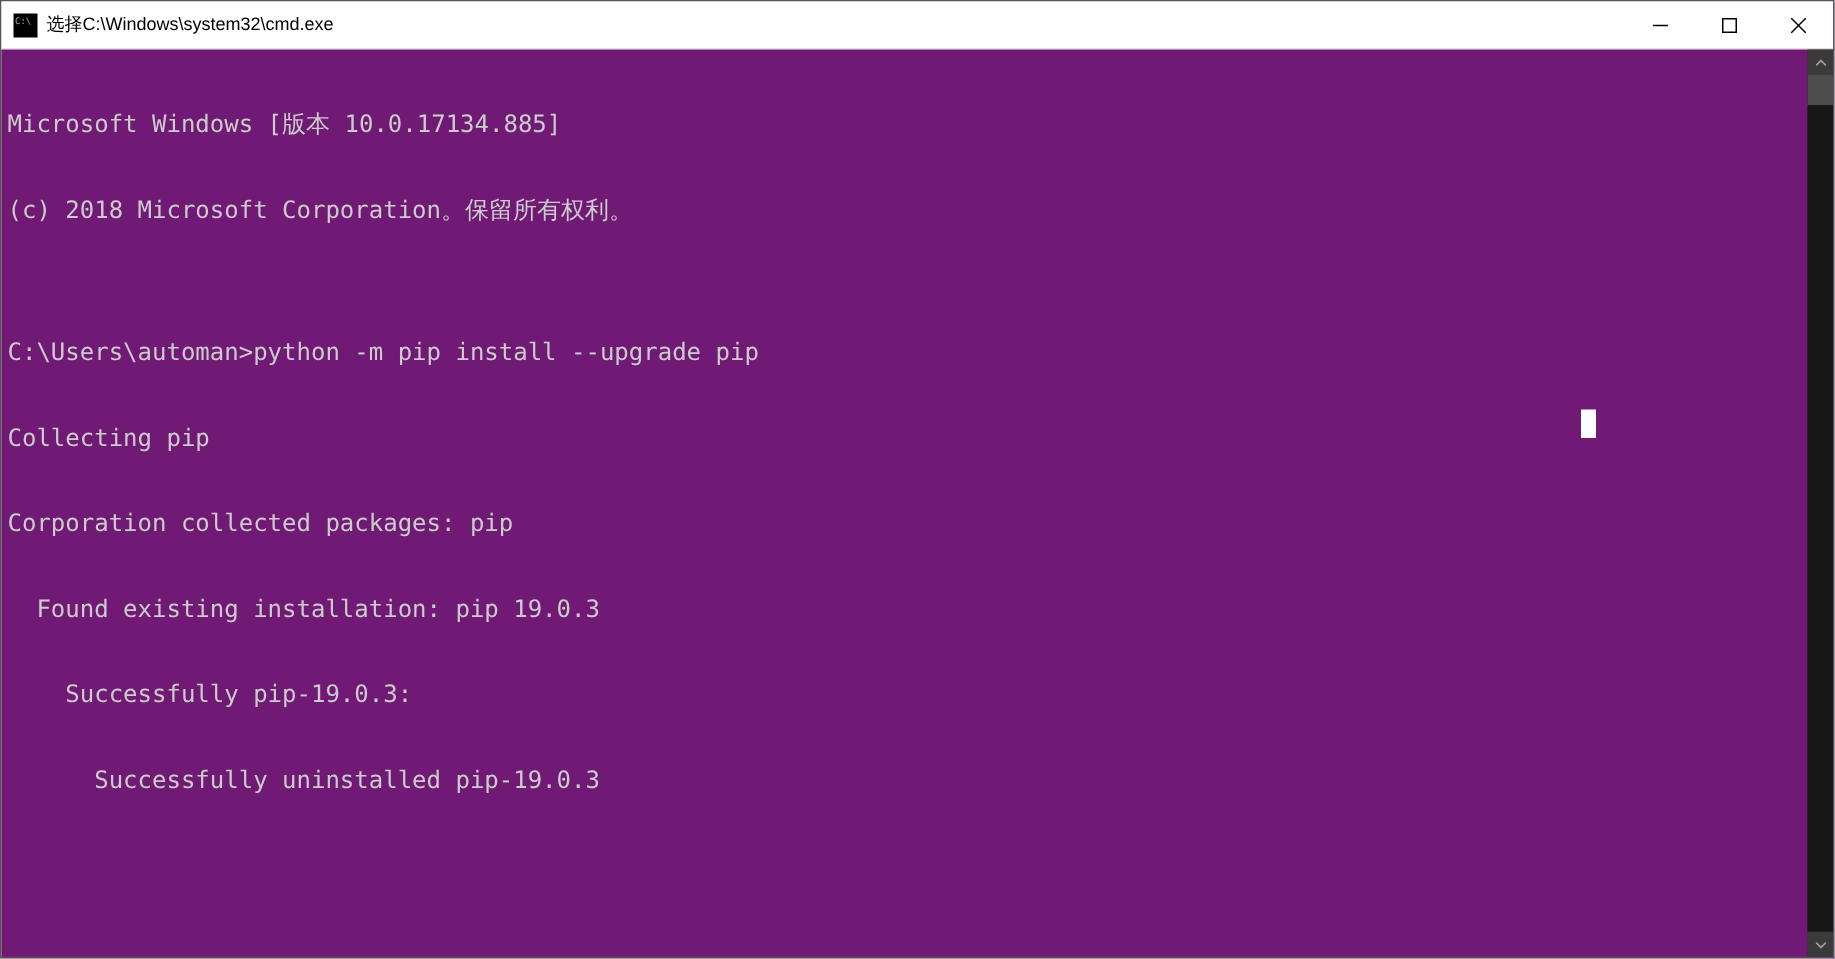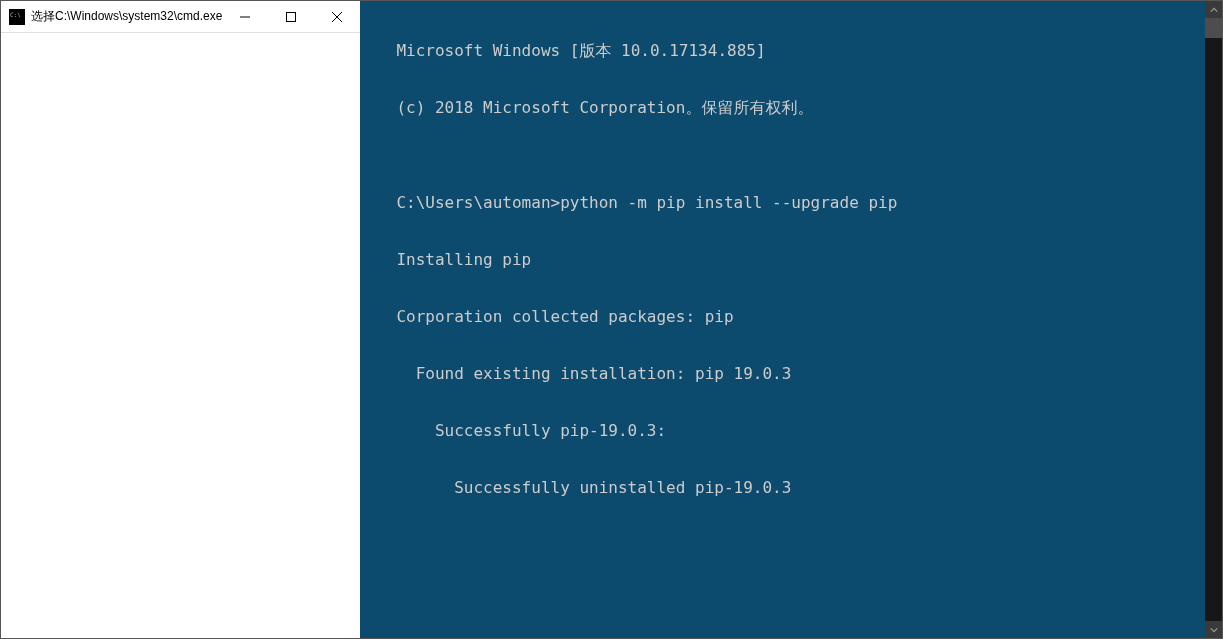--- a/index.html
+++ b/index.html
@@ -13,21 +13,21 @@
       width: 1223px;
       height: 639px;
       overflow: hidden;
     }
     .window {
       width: 1223px;
       height: 639px;
       background: #ffffff;
       border: 1px solid #555;
       display: flex;
-      flex-direction: row;
+      flex-direction: column;
     }
     .titlebar {
       height: 32px;
       background: #ffffff;
       display: flex;
       align-items: center;
       border-bottom: 1px solid #e0e0e0;
     }
     .titlebar-icon {
       width: 16px;
@@ -68,23 +68,22 @@
       background: transparent;
       border: none;
     }
     .titlebar-btn svg {
       width: 10px;
       height: 10px;
     }
     .console-area {
       flex: 1;
       display: flex;
-      background: #0c4a6e;
+      background: #701a75;
       overflow: hidden;
-      padding-left: 32px;
     }
     .console-content {
       flex: 1;
       padding: 2px 4px;
       font-family: "NSimSun", "SimSun", "Consolas", monospace;
       font-size: 16px;
       line-height: 19px;
       color: #cccccc;
       white-space: pre-wrap;
       word-break: break-all;
@@ -161,21 +160,21 @@
           </svg>
       </button>
     </div>
   </div>
   <div class="console-area">
     <div class="console-content">
       <span class="console-line">Microsoft Windows [版本 10.0.17134.885]</span>
       <span class="console-line">(c) 2018 Microsoft Corporation。保留所有权利。</span>
       <span class="console-line"></span>
       <span class="console-line">C:\Users\automan&gt;python -m pip install --upgrade pip</span>
-      <span class="console-line">Installing pip</span>
+      <span class="console-line">Collecting pip</span>
       <span class="console-line">Corporation collected packages: pip</span>
       <span class="console-line">  Found existing installation: pip 19.0.3</span>
       <span class="console-line">    Successfully pip-19.0.3:</span>
       <span class="console-line">      Successfully uninstalled pip-19.0.3</span>
       
       <span class="console-line"></span>
       
       <div class="selection-block"></div>
     </div>
     <div class="scrollbar">

